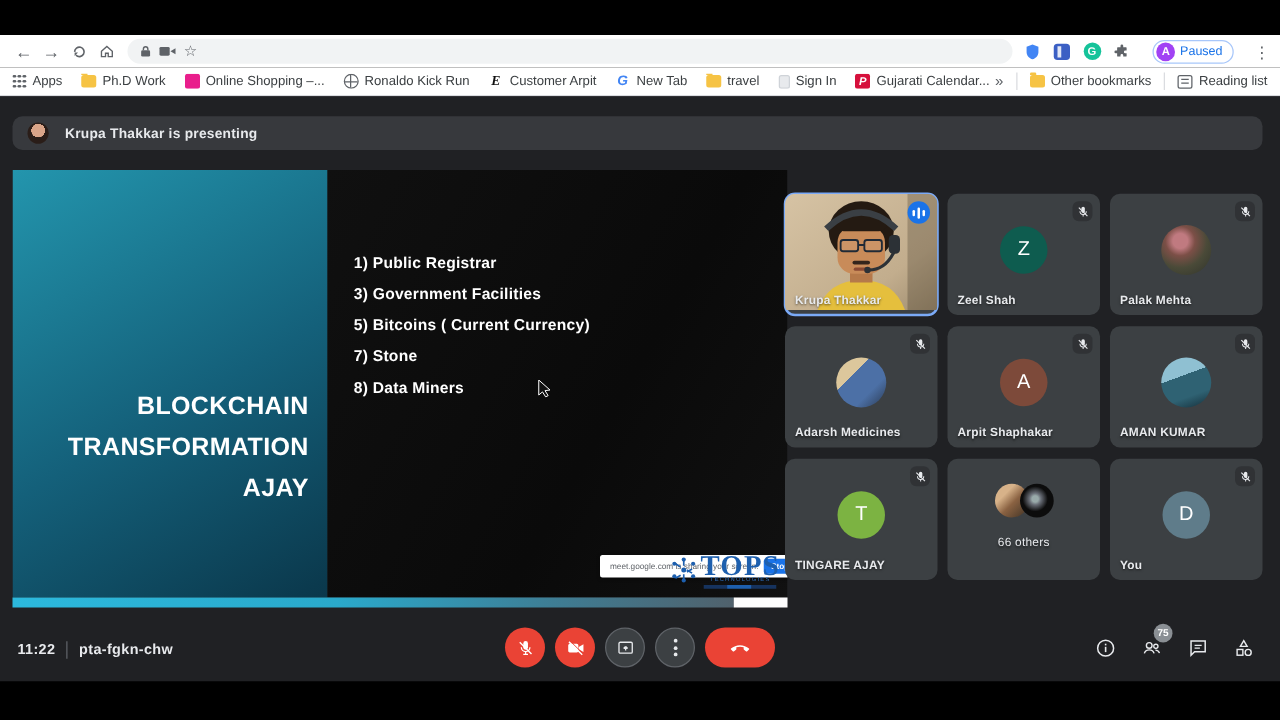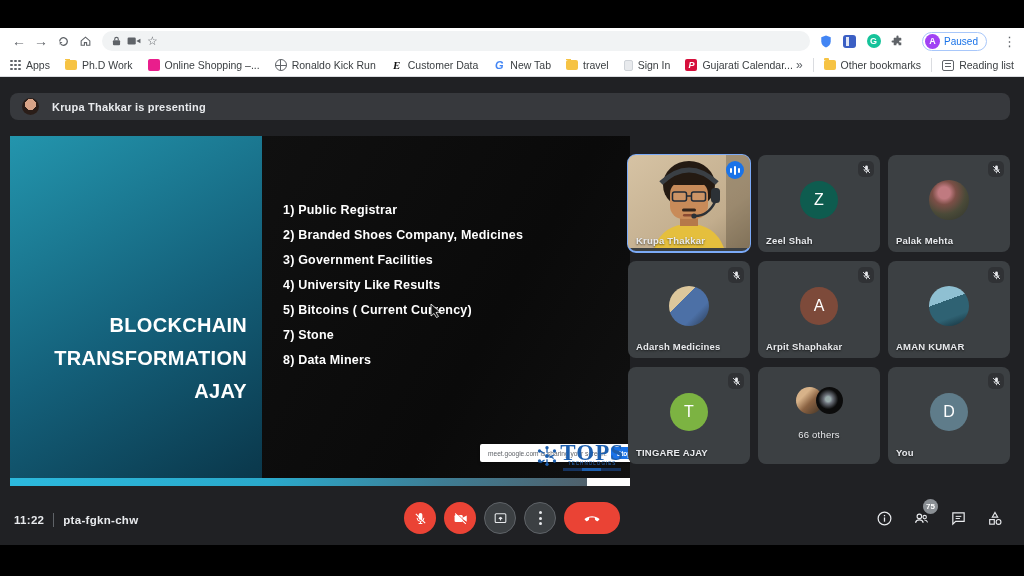--- a/index.html
+++ b/index.html
@@ -223,21 +223,21 @@
         <span class="bm-item">
           <i class="fav fav-pink"></i>
           <span>Online Shopping –...</span>
         </span>
         <span class="bm-item">
           <i class="fav fav-globe"></i>
           <span>Ronaldo Kick Run</span>
         </span>
         <span class="bm-item">
           <i class="fav fav-eletter">E</i>
-          <span>Customer Data</span>
+          <span>Customer Arpit</span>
         </span>
         <span class="bm-item">
           <i class="fav fav-gletter">G</i>
           <span>New Tab</span>
         </span>
         <span class="bm-item">
           <i class="fav fav-folder"></i>
           <span>travel</span>
         </span>
         <span class="bm-item">
@@ -276,23 +276,21 @@
         <div class="slide-left">
           <div class="slide-title" id="slide-title">
               <div>BLOCKCHAIN</div>
               <div>TRANSFORMATION</div>
               <div>AJAY</div>
             </div>
         </div>
         <div class="slide-right">
           <div class="slide-list" id="slide-list">
               <div class="slide-item">1) Public Registrar</div>
-              <div class="slide-item">2) Branded Shoes Company, Medicines</div>
               <div class="slide-item">3) Government Facilities</div>
-              <div class="slide-item">4) University Like Results</div>
               <div class="slide-item">5) Bitcoins ( Current Currency)</div>
               <div class="slide-item">7) Stone</div>
               <div class="slide-item">8) Data Miners</div>
             </div>
           <span class="cursor-arrow">
             <svg width="11" height="14" viewBox="0 0 11 14">
                 <path d="M1 0l9 8-4 .5 2.5 4-2 1L4 9.5 1 12z" fill="#111" stroke="#fff" stroke-width="0.8"></path>
               </svg>
           </span>
           <div class="share-toast">

